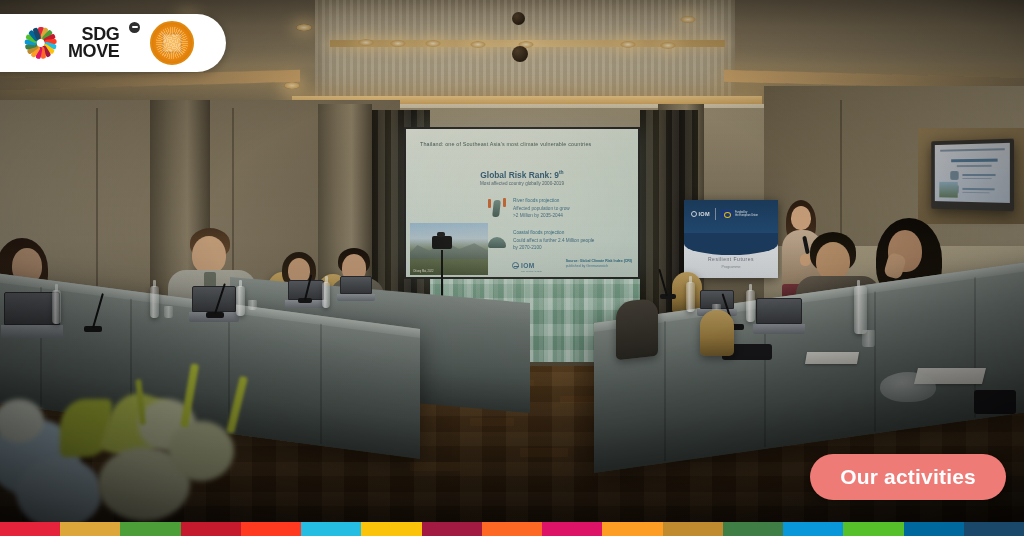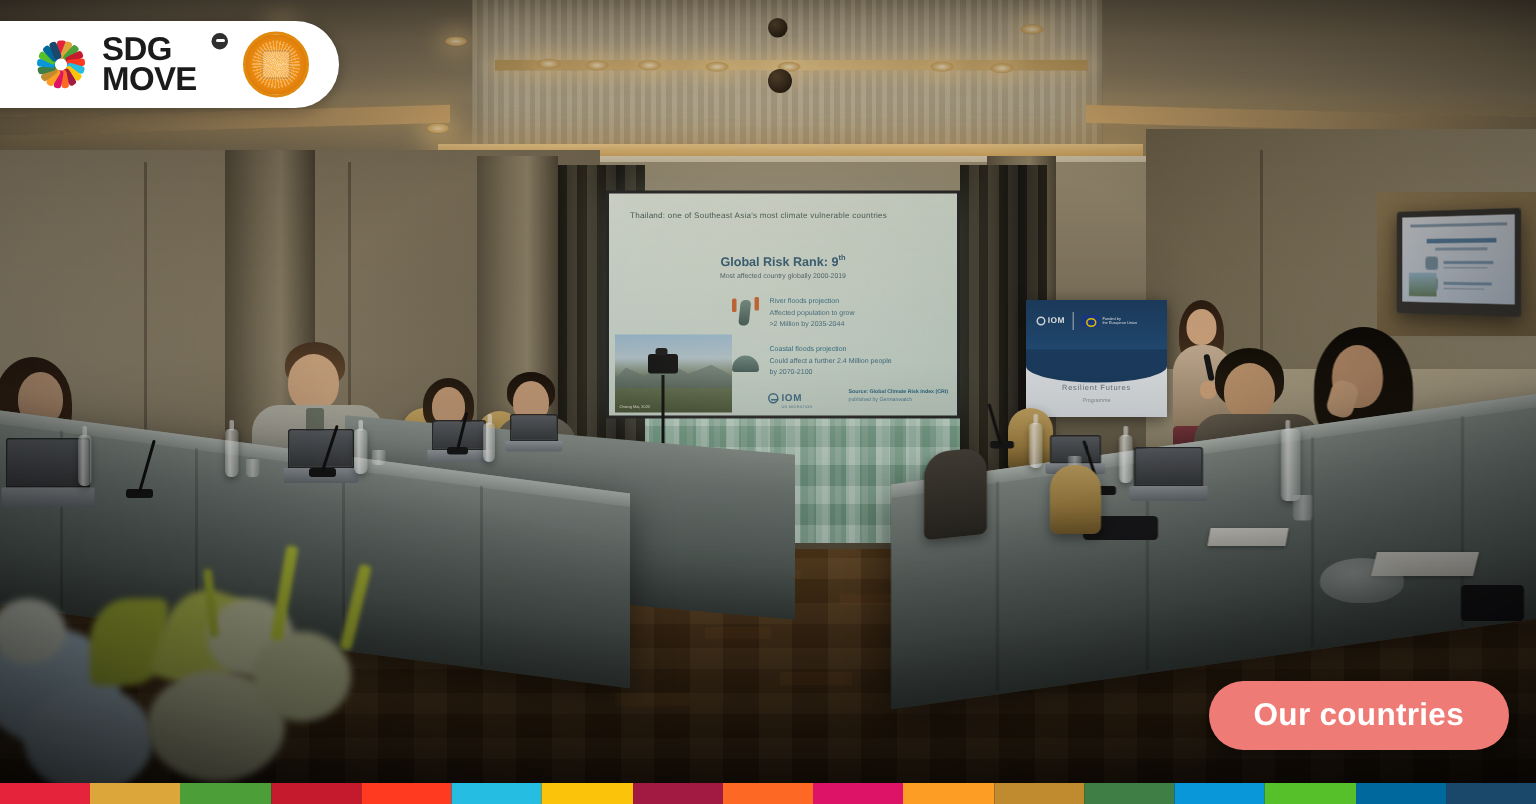--- a/index.html
+++ b/index.html
@@ -346,21 +346,21 @@
     display:flex; align-items:center; gap:10px;
     padding-left:48px; z-index:40;
     box-shadow:0 2px 10px rgba(0,0,0,.3);
   }
   .sdg-wheel{ position:relative; width:34px; height:34px; flex:0 0 34px; }
   .sdg-wheel i{
     position:absolute; left:50%; top:50%; width:5.4px; height:12px;
     margin-left:-2.7px; margin-top:-16px; border-radius:2px;
     transform-origin:50% 16px;
   }
-  .brand-text{ font-size:22px; font-weight:bold; line-height:.92; color:#1b1b1b; letter-spacing:-.4px;}
+  .brand-text{ font-size:18px; font-weight:bold; line-height:.92; color:#1b1b1b; letter-spacing:-.4px;text-align:right;}
   .brand-dot{
     width:11px;height:11px;border-radius:50%;background:#2f2f2f; align-self:flex-start;
     margin-top:8px; position:relative;
   }
   .brand-dot:after{content:"";position:absolute;left:2.5px;top:4px;width:6px;height:2.4px;background:#fff;border-radius:1px;}
   .seal{
     width:44px;height:44px;border-radius:50%;flex:0 0 44px; position:relative;
     background:radial-gradient(circle at 50% 50%,#f6a623 0%,#ef8f12 48%,#d97708 78%,#c96704 100%);
     border:2px solid #e08a10;
   }
@@ -709,21 +709,21 @@
     <div class="brand-text">
       <div>SDG</div>
       <div>MOVE</div>
     </div>
     <div class="brand-dot"></div>
     <div class="seal">
       <div class="seal-core"></div>
     </div>
   </div>
 
-  <div class="cta">Our countries</div>
+  <div class="cta">Our activities</div>
 
   <div class="sdgbar" id="sdgbar">
       <span style="background: rgb(229, 36, 59);"></span>
       <span style="background: rgb(221, 166, 58);"></span>
       <span style="background: rgb(76, 159, 56);"></span>
       <span style="background: rgb(197, 25, 45);"></span>
       <span style="background: rgb(255, 58, 33);"></span>
       <span style="background: rgb(38, 189, 226);"></span>
       <span style="background: rgb(252, 195, 11);"></span>
       <span style="background: rgb(162, 25, 66);"></span>

